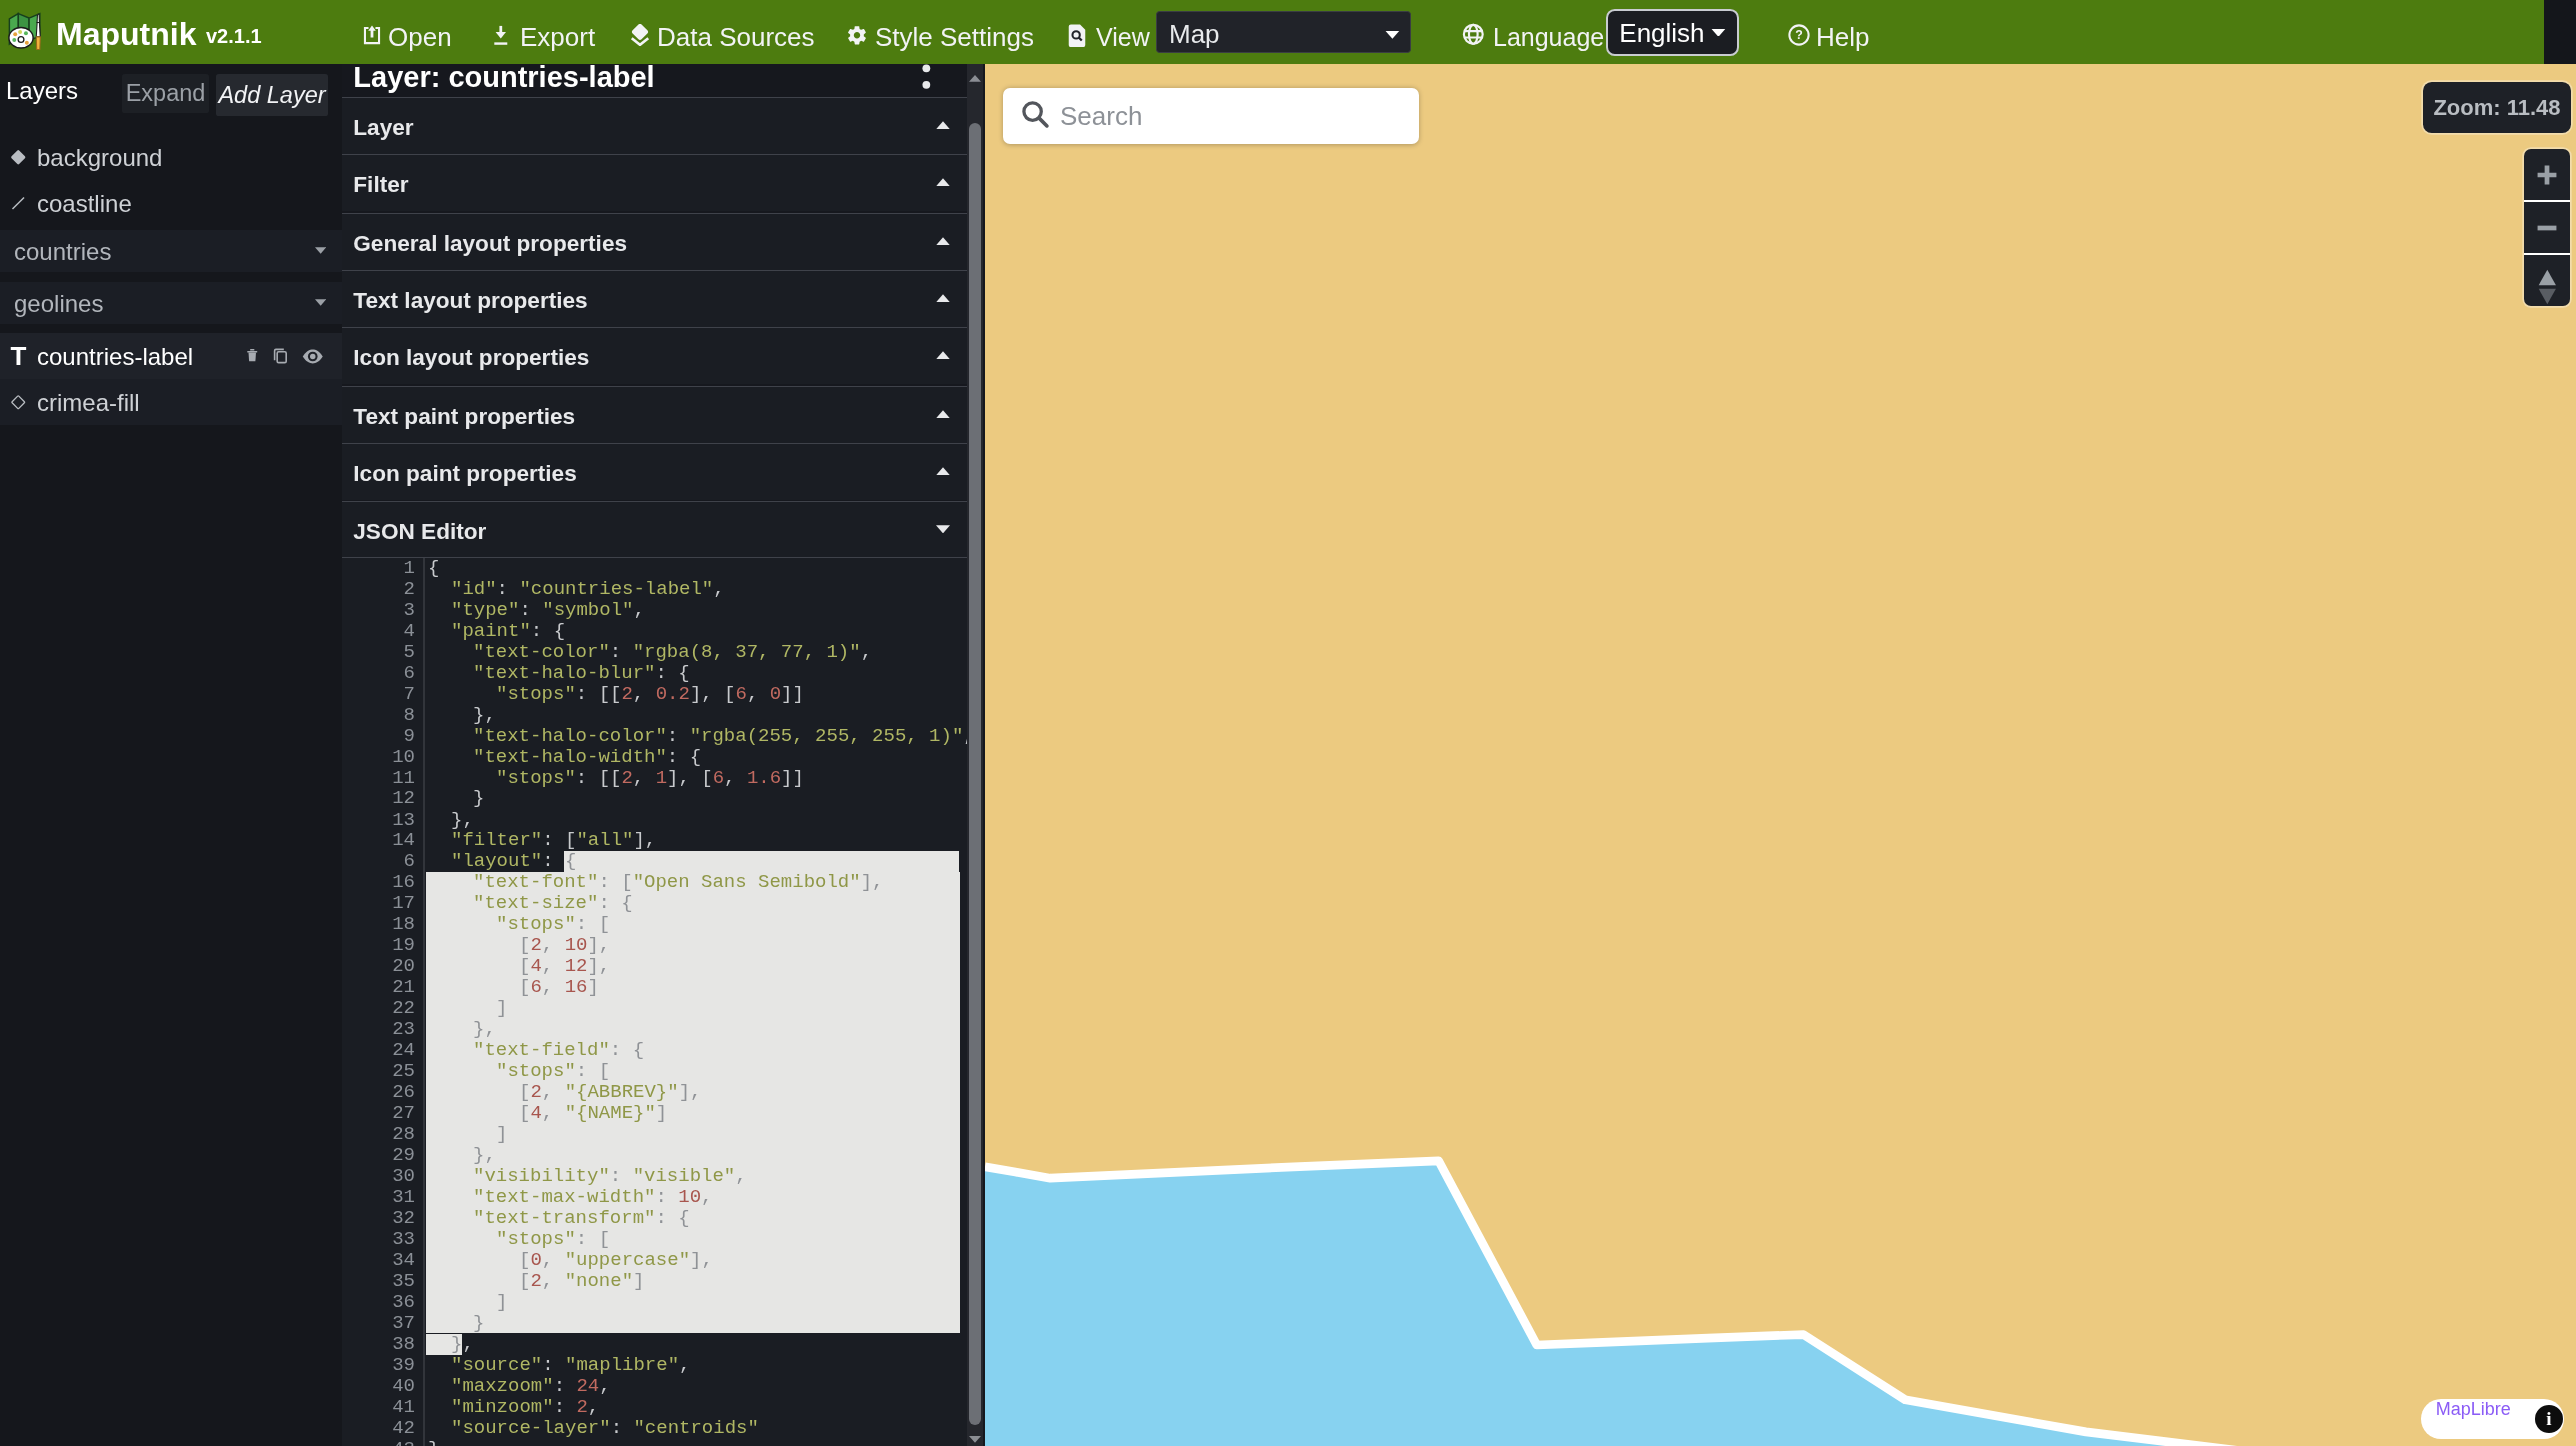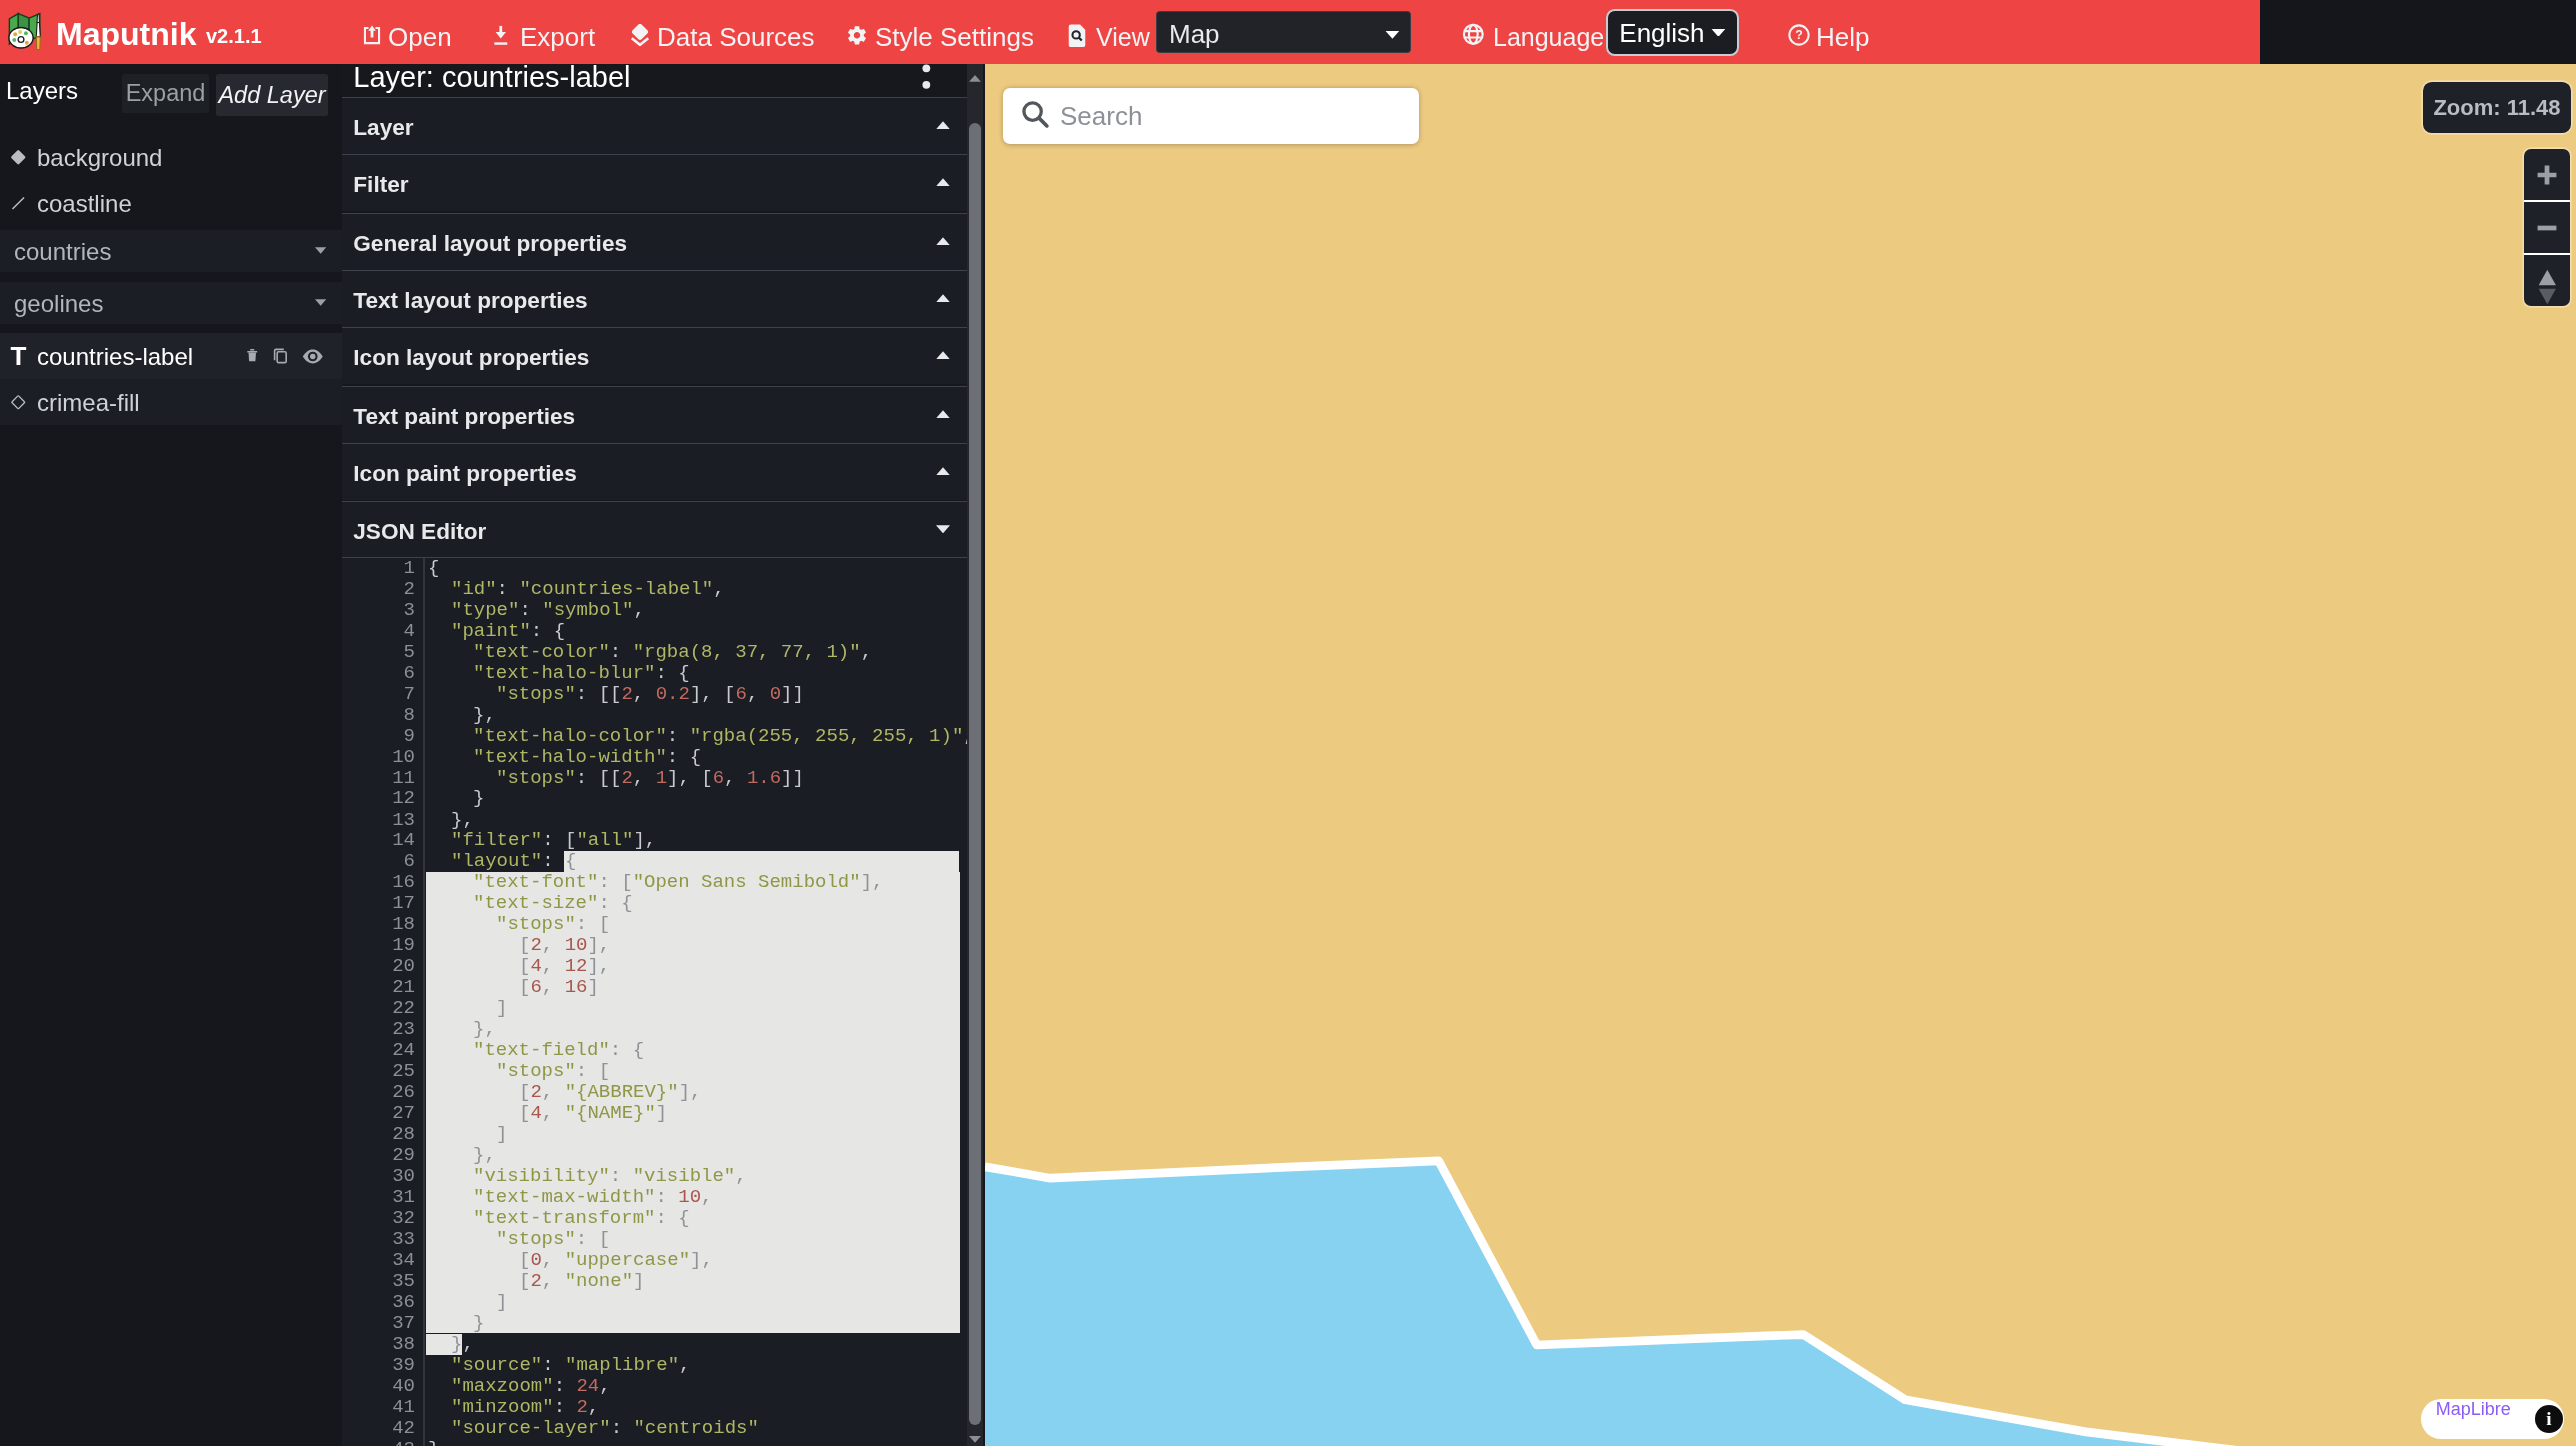--- a/index.html
+++ b/index.html
@@ -1,36 +1,36 @@
 <!DOCTYPE html>
 <html style="font-size:14px"><head><meta charset="utf-8"><style>
 * { margin:0; padding:0; box-sizing:border-box; }
 html,body { width:2576px; height:1446px; overflow:hidden; background:#14161b;
   font-family:"Liberation Sans", sans-serif; }
 .abs { position:absolute; }
 
-#toolbar { position:absolute; left:0; top:0; width:2260px; height:64px; background:#ef4444; z-index:50; }
+#toolbar { position:absolute; left:0; top:0; width:2544px; height:64px; background:#4d7c0f; z-index:50; }
 #toolbar .tt { position:absolute; color:#f2f3f5; font-size:26px; top:22px; white-space:nowrap; }
 #logo-title { position:absolute; left:56px; top:15.6px; color:#fff; font-size:32px; font-weight:bold; }
 #logo-ver { position:absolute; left:206px; top:25px; color:#fff; font-size:20px; font-weight:bold; }
 #mapsel { position:absolute; left:1156px; top:11.3px; width:255px; height:42px; background:#212329; border:1.7px solid #3a3d43; border-radius:3.5px; }
 #mapsel span { position:absolute; left:12px; top:7px; font-size:26px; color:#e8eaec; }
 #engsel { position:absolute; left:1606px; top:8.7px; width:133px; height:47px; background:#1b1d22; border:2.6px solid #c9ccd1; border-radius:8.7px; }
 #engsel span { position:absolute; left:11.3px; top:7.8px; font-size:26px; color:#fff; }
 
 #sidebar { position:absolute; left:0; top:64px; width:342px; height:1382px; background:#15171c; }
 #sidebar h1 { position:absolute; left:6px; top:13px; font-size:24px; color:#fff; font-weight:normal; }
 .btn { position:absolute; border-radius:2.6px; font-size:23.5px; text-align:center; }
 .row { position:absolute; left:0; width:342px; }
 .rname { position:absolute; left:37px; font-size:24px; color:#ced1d5; white-space:nowrap; }
 .gname { position:absolute; left:14px; font-size:24px; color:#b2b6bc; white-space:nowrap; }
 .ricons svg { position:absolute; width:17.4px; height:17.4px; }
 
 #mid { position:absolute; left:342px; top:64px; width:643px; height:1382px; background:#16181e; }
-#mid .hdr { position:absolute; left:11.3px; top:-3.5px; font-size:29px; font-weight:normal; color:#fff; white-space:nowrap; }
+#mid .hdr { position:absolute; left:11.3px; top:-3.5px; font-size:29px; font-weight:bold; color:#fff; white-space:nowrap; }
 .sec { position:absolute; left:0; width:626px; height:57px; background:#1a1d23; border-top:1.7px solid #3f424a; }
 .sec span { position:absolute; left:11.3px; top:16.5px; font-size:22.6px; font-weight:bold; color:#e8e9eb; }
 
 #code { position:absolute; left:0; top:493px; width:626px; height:889px; background:#1a1d23; border-top:1.7px solid #3f424a; font-family:"Liberation Mono", monospace; }
 .cl { position:absolute; left:0; width:100%; height:21px; line-height:21px; font-size:19px; }
 .cl .ln { position:absolute; left:0; width:73px; text-align:right; color:#8b9097; }
 .cl .ct { position:absolute; white-space:pre; }
 .s { color:#b0b764; } .n { color:#c16a60; } .p { color:#c8cacd; }
 .s2 { color:#8f9747; } .n2 { color:#a8564e; } .p2 { color:#8f9296; }
 .selr { position:absolute; background:#e6e6e4; }

